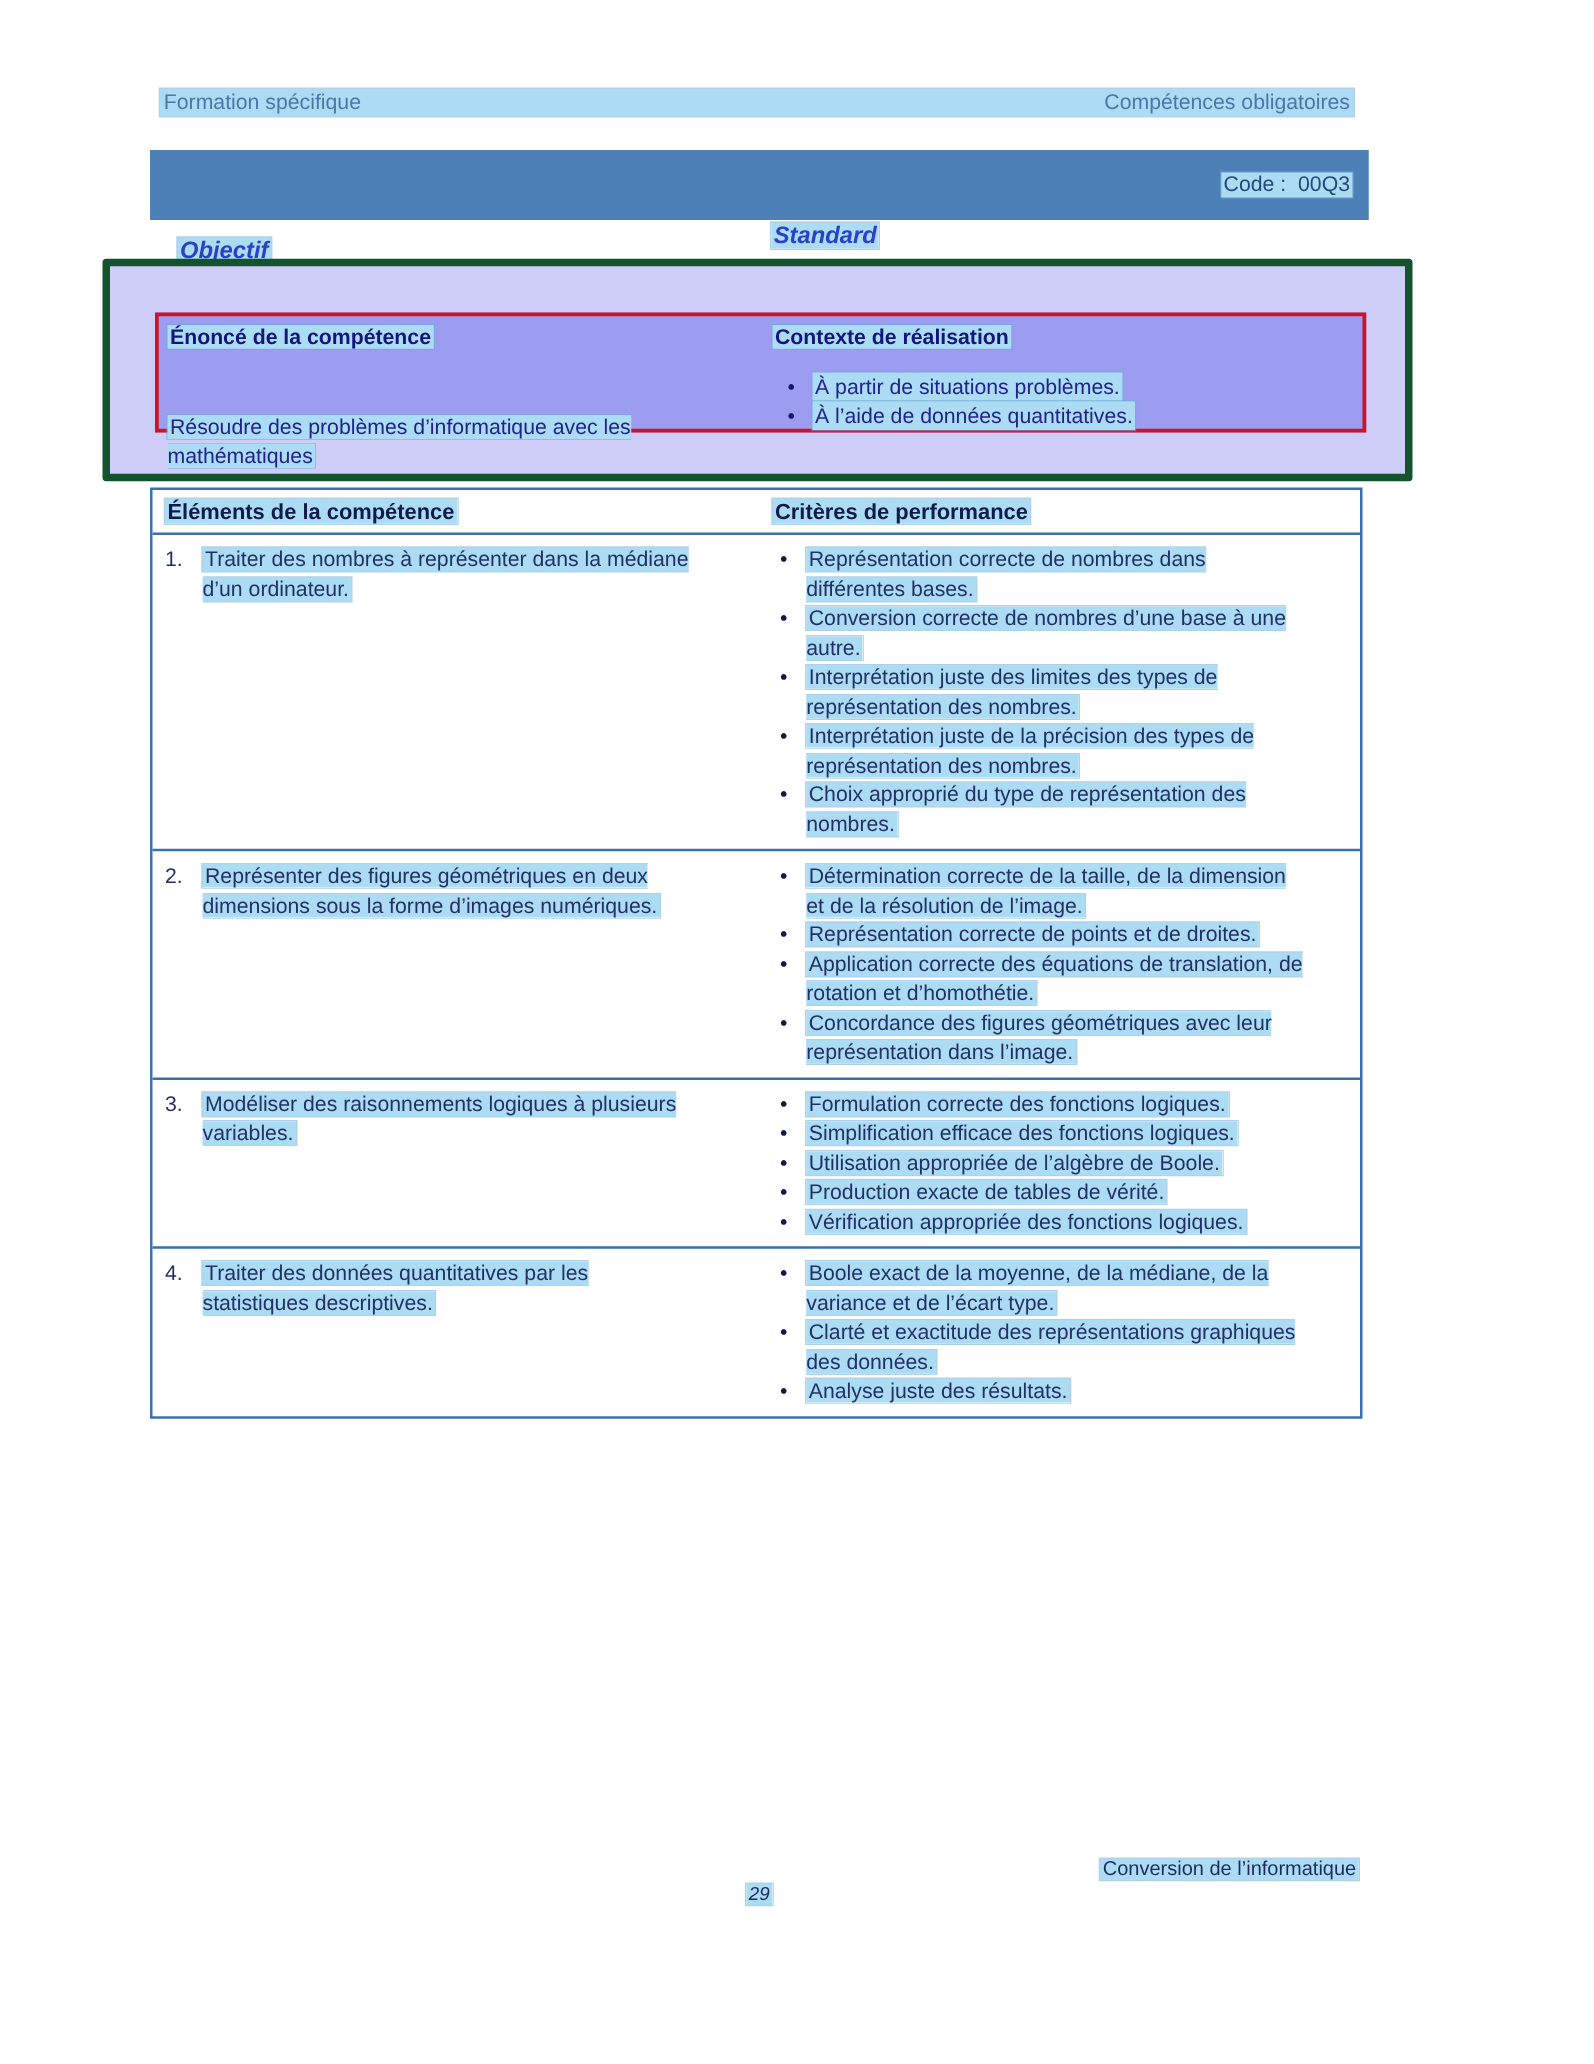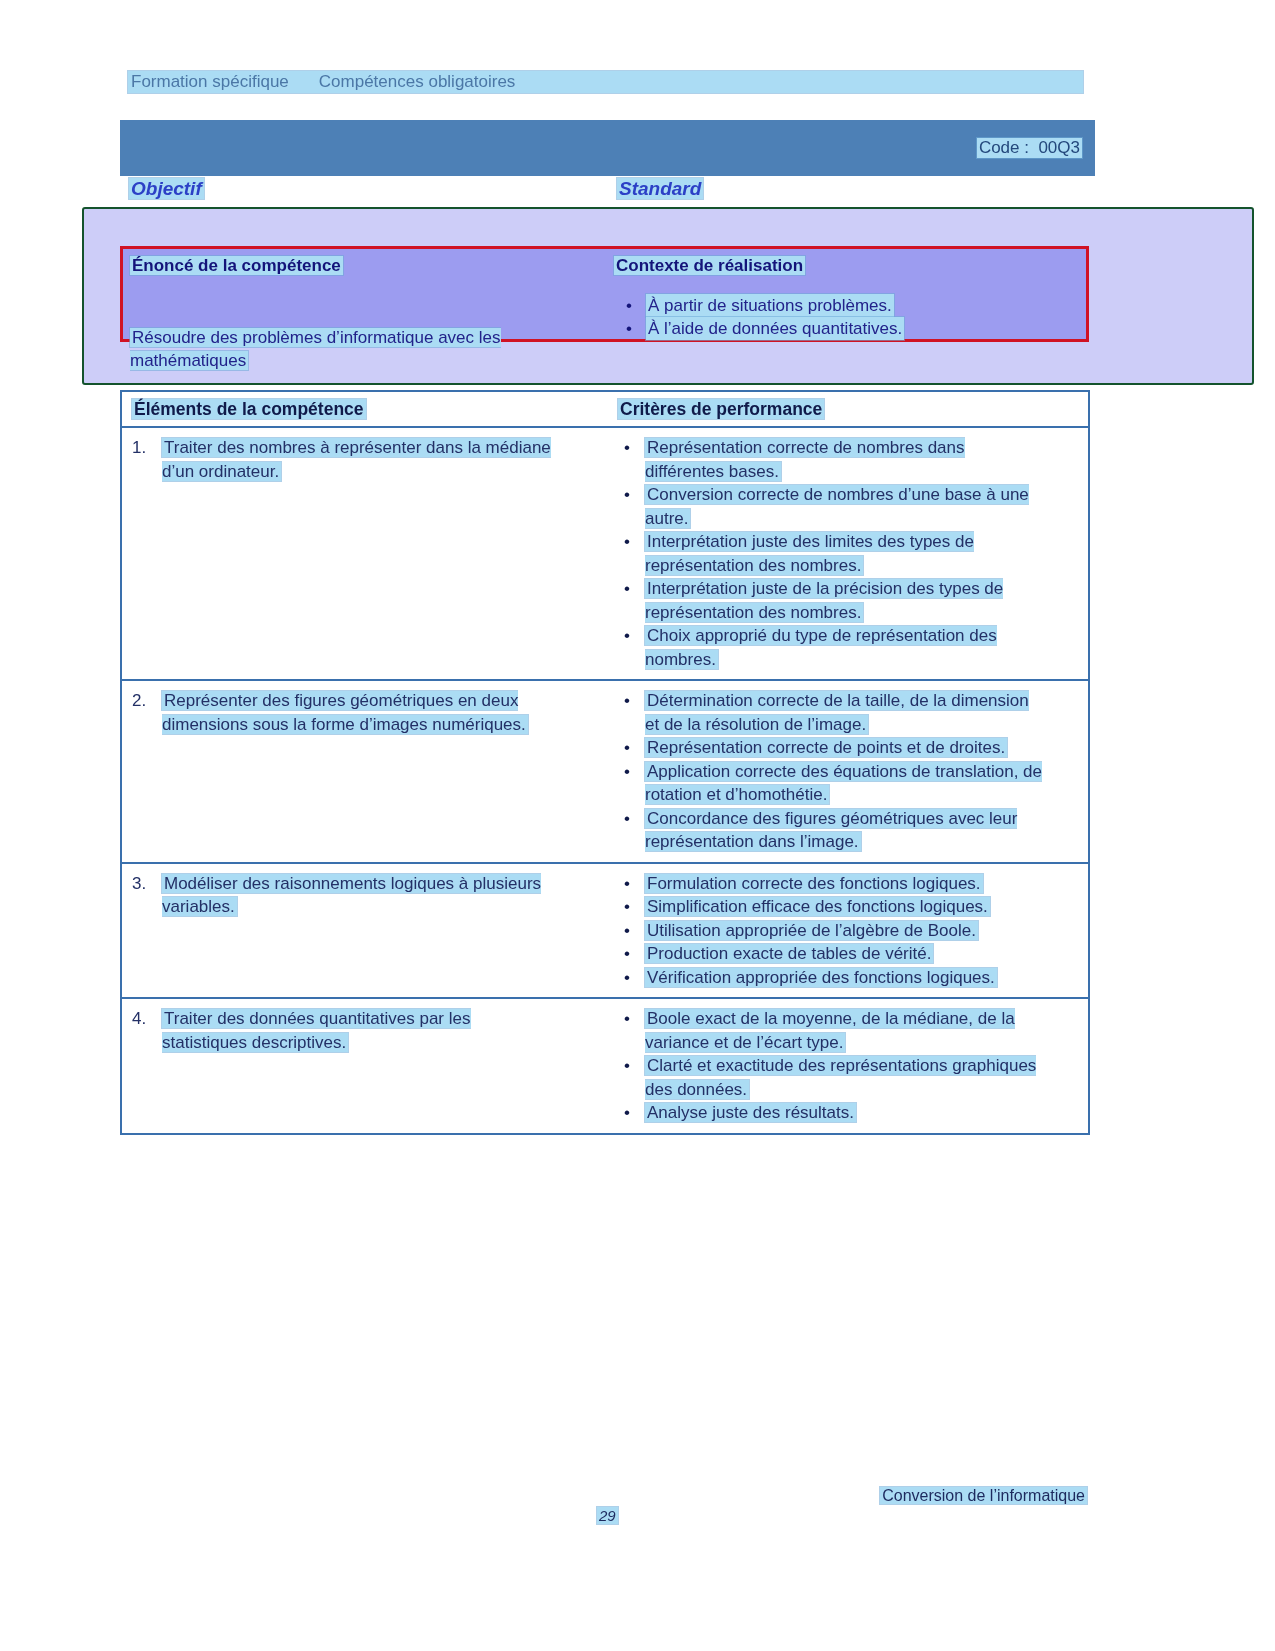--- a/index.html
+++ b/index.html
@@ -15,43 +15,43 @@
   .hl {
     background:var(--hl, #abdcf4);
     box-shadow:0 0 0 1px rgba(110,170,215,.55);
     padding:0 2px;
   }
   
   .top-header {
     position:absolute; left:128px; top:71px; width:955px; height:22px;
     background:var(--hl, #abdcf4);
     box-shadow:0 0 0 1px rgba(110,170,215,.55);
-    display:flex; align-items:center;
-    font-size:17px; color:#4b77a6; padding:0 3px;gap:30px;
+    display:flex; justify-content:space-between; align-items:center;
+    font-size:17px; color:#4b77a6; padding:0 3px;
   }
   
   .code-banner {
     position:absolute; left:120px; top:120px; width:975px; height:56px;
     background:var(--banner, #4d80b6);
     display:flex; align-items:center; justify-content:flex-end;
     padding-right:13px;
   }
   .code-banner .hl { font-size:17px; color:#24487c; white-space:pre; }
   
   .heading-objectif, .heading-standard {
     position:absolute; top:178px;
     font-size:19px; font-weight:bold; font-style:italic; color:#2c40c6;
   }
-  .heading-objectif { left:129px; }
+  .heading-objectif { left:142px;margin-top:12px; }
   .heading-standard { left:617px; }
   
   .outer-box {
-    position:absolute; left:82px; top:207px; width:1172px; height:178px;
+    position:absolute; left:82px; top:207px; width:1048px; height:178px;
     background:var(--outerBoxBg, #cdcdf8);
-    border:2px solid #14532d; border-radius:3px;
+    border:6px solid #14532d; border-radius:3px;
   }
   
   .inner-box {
     position:absolute; left:36px; top:37px; width:969px; height:96px;
     background:var(--boxBg, #9c9cf0);
     border:3px solid var(--redBorder, #d01224);
   }
   .inner-box .bx-head { position:absolute; top:7px; font-size:17px; font-weight:bold; color:#14147a; }
   .bx-head.left  { left:7px; }
   .bx-head.right { left:491px; }

